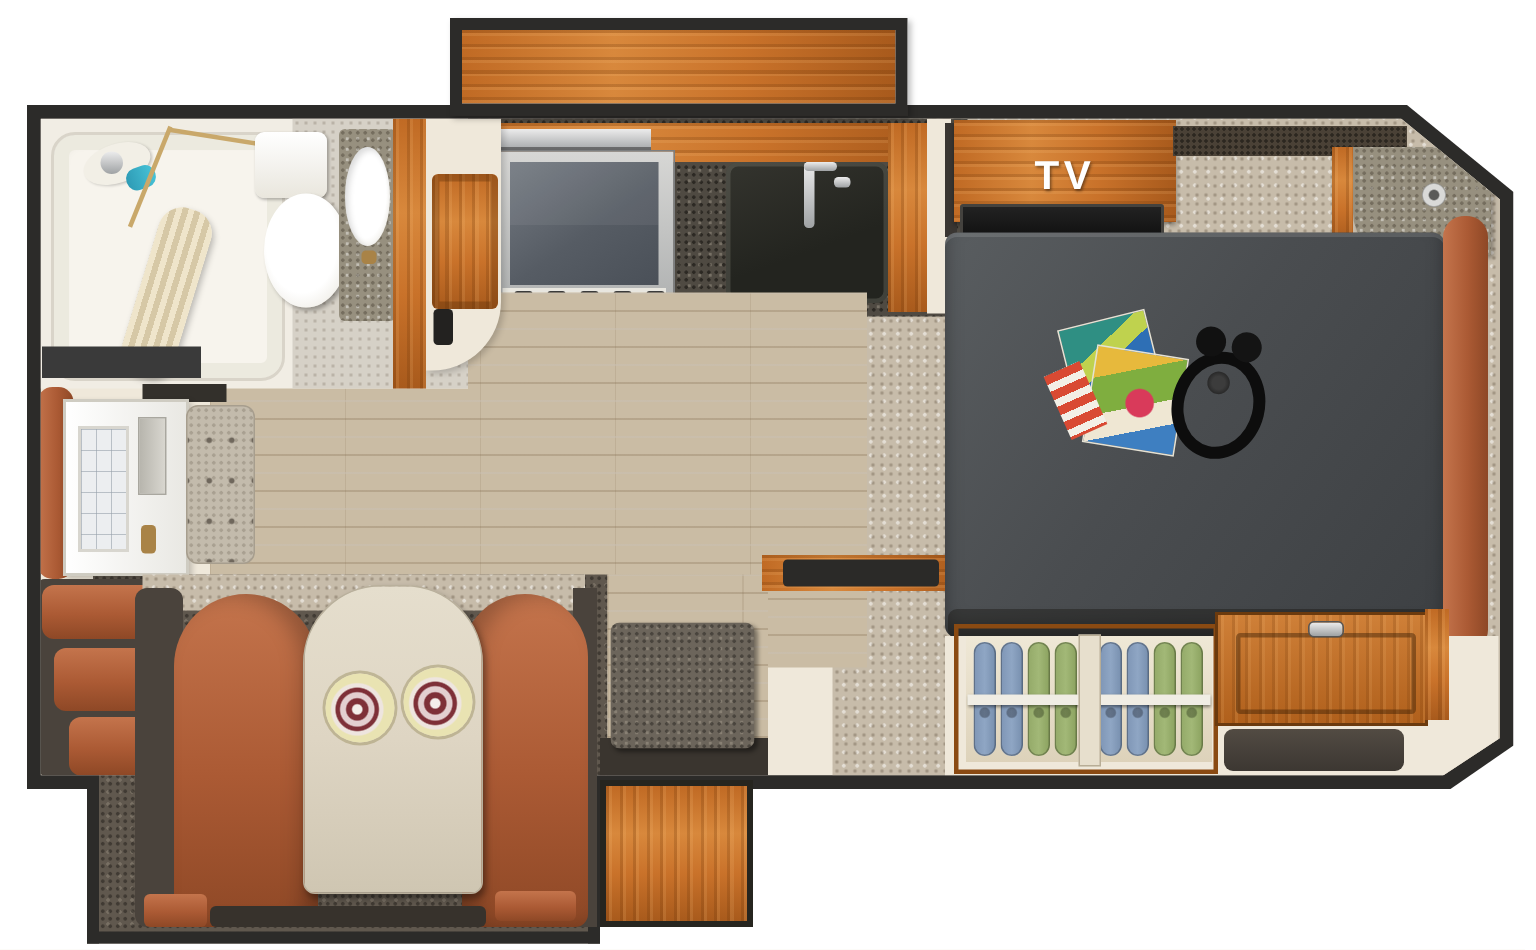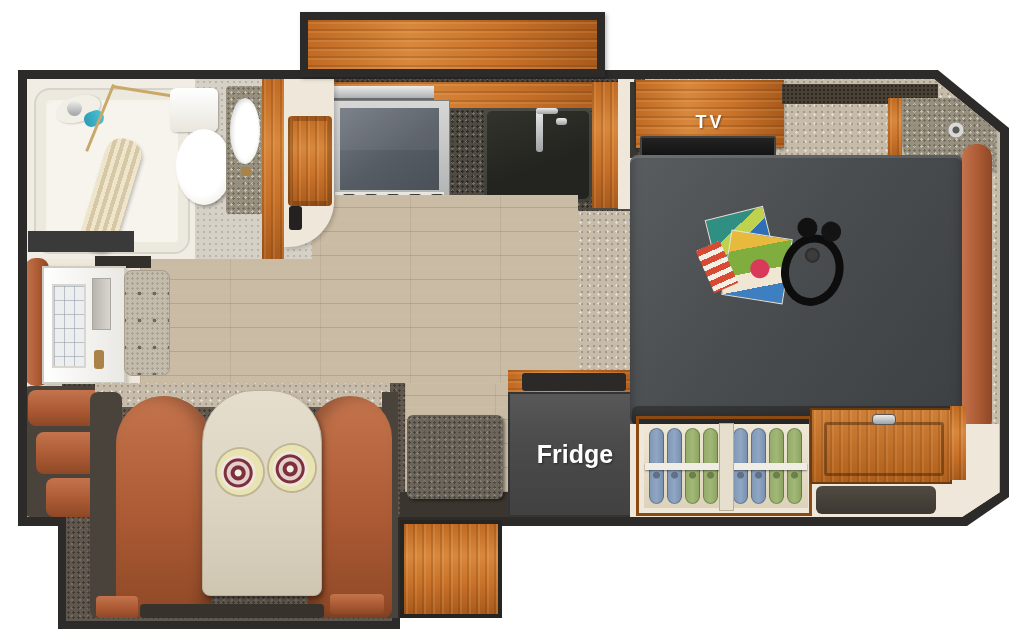--- a/index.html
+++ b/index.html
@@ -142,30 +142,27 @@
       <div class="abs" style="left:50px;top:82px;width:10px;height:19px;background:#a98347;border-radius:3px;"></div>
     </div>
     <div class="abs tufted" style="left:124px;top:270px;width:44px;height:104px;"></div>
     <div class="abs darkframe" style="left:24px;top:386px;width:90px;height:131px;border-radius:6px;"></div>
     <div class="abs cushion" style="left:28px;top:390px;width:82px;height:36px;border-radius:8px;"></div>
     <div class="abs cushion" style="left:36px;top:432px;width:76px;height:42px;border-radius:8px;"></div>
     <div class="abs cushion" style="left:46px;top:478px;width:66px;height:39px;border-radius:8px;"></div>
 
     <div class="abs wood" style="left:508px;top:370px;width:134px;height:24px;"></div>
     <div class="abs" style="left:522px;top:373px;width:104px;height:18px;background:#2b2a28;border-radius:3px;"></div>
-    <div class="abs" style="left:508px;top:392px;width:134px;height:125px;background:linear-gradient(180deg,#585858,var(--fridge,#4b4b4b) 40%,#414141);border:2px solid #343434;box-sizing:border-box;display:flex;align-items:center;justify-content:center;">
-      <div class="label" style="font-size:25px;">Fridge</div>
-    </div>
 
     <div class="abs woodv" style="left:592px;top:82px;width:26px;height:126px;"></div>
     <div class="abs cream" style="left:618px;top:79px;width:16px;height:130px;"></div>
     <div class="abs" style="left:630px;top:82px;width:8px;height:76px;background:#3a3632;"></div>
 
     <div class="abs wood" style="left:636px;top:80px;width:148px;height:68px;box-shadow:0 2px 3px rgba(0,0,0,.35);">
-      <div class="label" style="position:absolute;left:0;right:0;top:32px;font-size:18px;letter-spacing:3px;">TV</div>
+      <div class="label" style="position:absolute;left:0;right:0;top:22px;font-size:27px;letter-spacing:3px;">TV</div>
     </div>
     <div class="abs" style="left:640px;top:136px;width:132px;height:22px;background:linear-gradient(180deg,#222,#0f0f0f);border:2px solid #44423e;border-radius:2px;"></div>
 
     <div class="abs" style="left:782px;top:84px;width:156px;height:20px;background-color:#4a4136;background-image:radial-gradient(rgba(0,0,0,.4) 1px,rgba(0,0,0,0) 1.3px);background-size:4px 4px;"></div>
     <div class="abs woodv" style="left:888px;top:98px;width:14px;height:64px;"></div>
     <div class="abs granite-light" style="left:902px;top:98px;width:92px;height:72px;border-radius:0 0 0 28px;box-shadow:2px 2px 3px rgba(0,0,0,.3);"></div>
     <div class="abs" style="left:948px;top:122px;width:16px;height:16px;border-radius:50%;background:radial-gradient(circle,#5a5a58 3px,#d9d9d7 4px 7px,#8b8b89 8px);"></div>
 
     <div class="abs mattress" style="left:630px;top:155px;width:333px;height:270px;border-radius:8px;box-shadow:inset 0 3px 0 rgba(255,255,255,.12), inset 0 -8px 12px rgba(0,0,0,.35);"></div>
 

